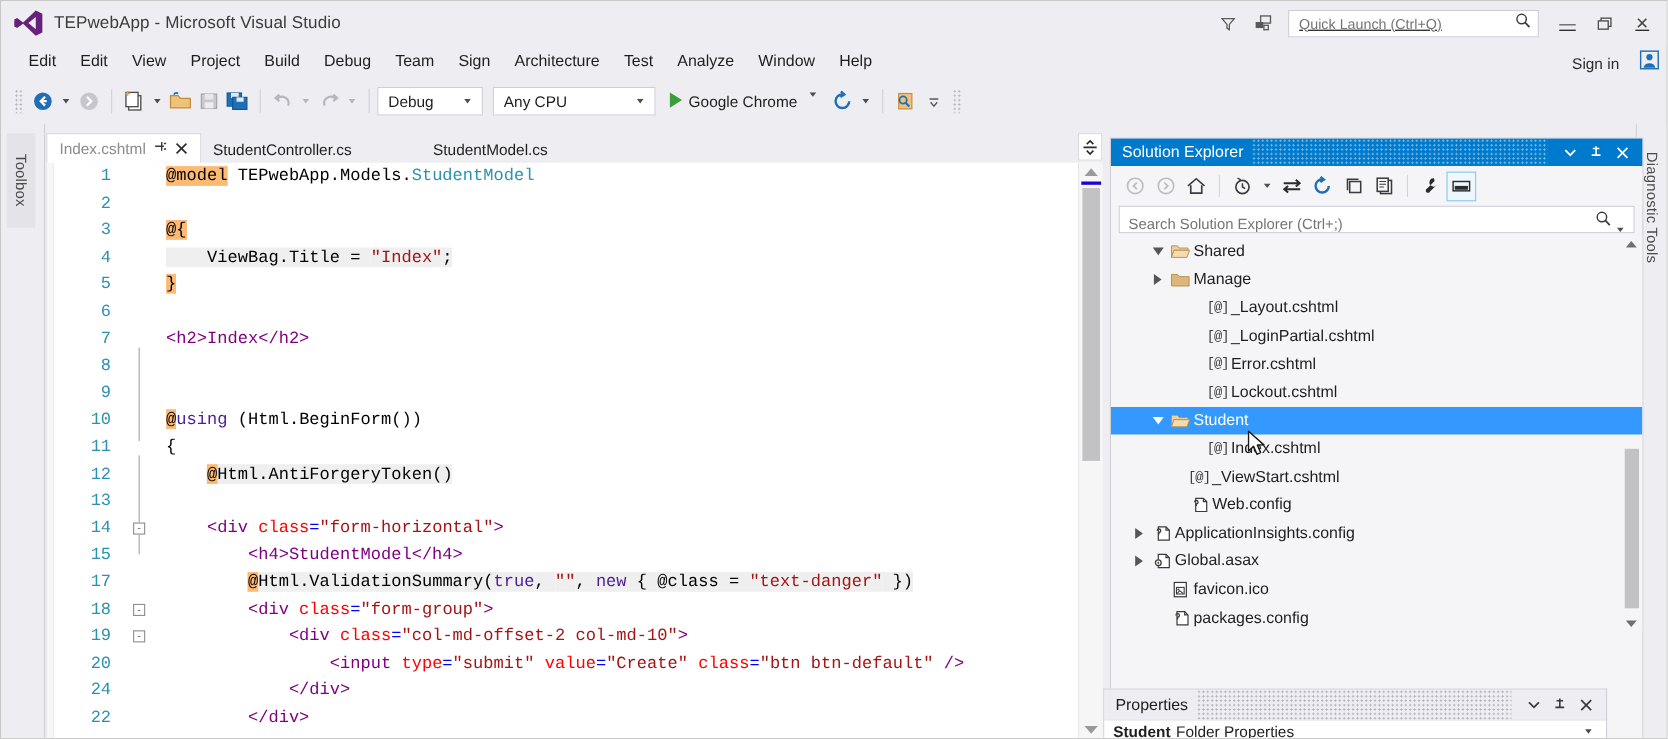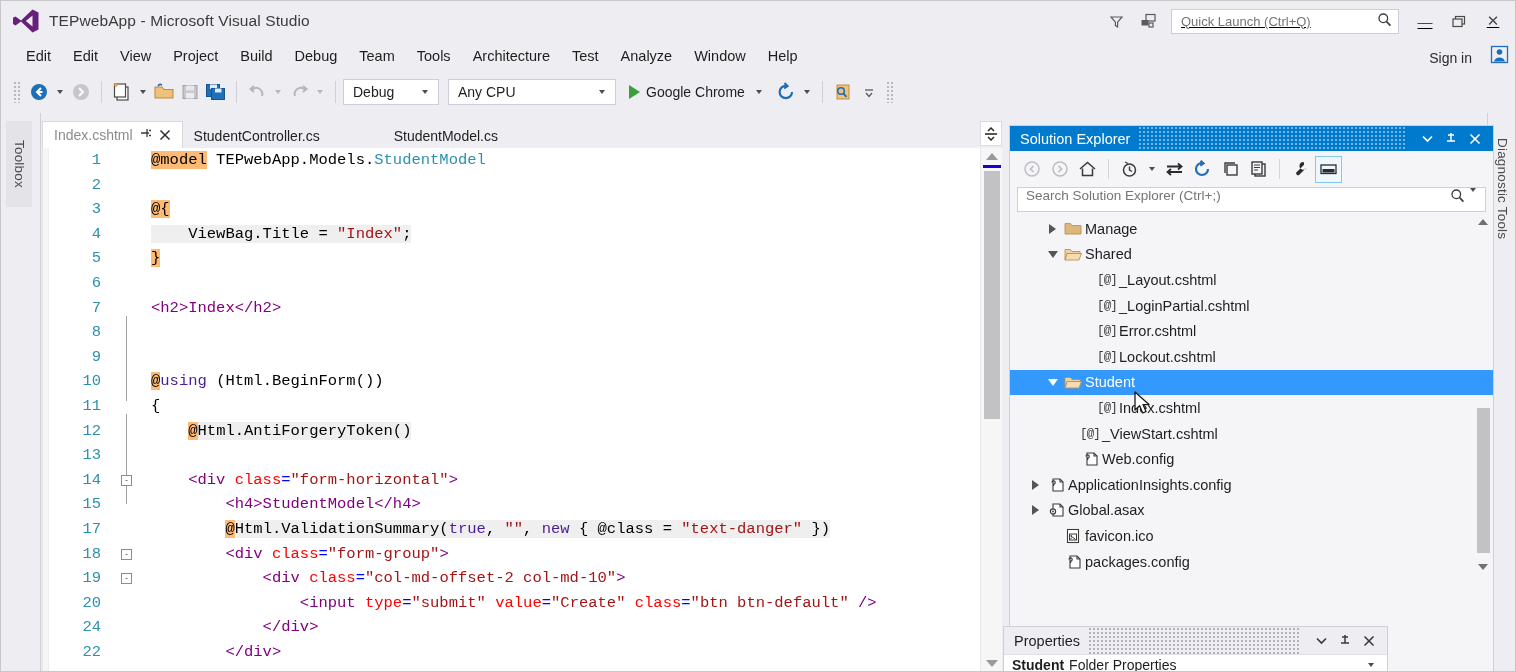--- a/index.html
+++ b/index.html
@@ -98,23 +98,23 @@
   .caret-sm {
     width: 0; height: 0; border-left: 3.5px solid transparent; border-right: 3.5px solid transparent;
     border-top: 4px solid #4d4d4d; margin: 0 5px;
   }
   .combo {
     height: 26px; background: #fff; border: 1px solid #cccedb;
     display: flex; align-items: center; justify-content: space-between;
     padding: 0 5px 0 9px; font-size: 14px; color: #1e1e1e; margin-right: 9px;
   }
   .combo.debug { width: 96px; }
-  .combo.cpu { width: 168px; text-align: center; }
+  .combo.cpu { width: 148px; text-align: center; }
   .run-btn {
-    display: flex; align-items: center; gap: 6px; font-size: 14px;
+    display: flex; align-items: flex-start; gap: 6px; font-size: 14px;
     color: #1e1e1e; padding: 0 4px; margin-right: 2px;
   }
   .play-tri {
     width: 0; height: 0; border-top: 7px solid transparent; border-bottom: 7px solid transparent;
     border-left: 11px solid #3a9e3a;
   }
 
   
   .leftstrip {
     position: absolute; left: 0; top: 112px; width: 40px; height: 560px;
@@ -256,21 +256,21 @@
     height: 36px; background: #f5f5f7; display: flex; align-items: center;
     padding-left: 8px; gap: 1px;
   }
   .se-btn {
     width: 27px; height: 27px; display: flex; align-items: center; justify-content: center;
   }
   .se-btn.sel { border: 1px solid #86c7ef; background: #eef7fd; }
   .se-sep { width: 1px; height: 20px; background: #d4d4da; margin: 0 6px; }
   .se-search {
     height: 25px; margin: 0 7px; background: #fff; border: 1px solid #cccedb;
-    display: flex; align-items: flex-start; padding: 0 4px 0 8px;
+    display: flex; align-items: flex-end; padding: 0 4px 0 8px;
   }
   .se-search input {
     flex: 1; border: none; outline: none; font-size: 13.5px; color: #8b8b8b;
     font-family: "Liberation Sans", sans-serif; background: transparent;
   }
   .se-tree {
     position: relative; height: 358px; background: #f5f5f7; overflow: hidden;
     margin-top: 4px;
   }
   .tree-row {
@@ -313,21 +313,21 @@
     display: flex; align-items: flex-end; background: #eeeef2;
   }
   .se-tab {
     height: 24px; padding: 0 11px; font-size: 14px; display: flex; align-items: center;
     color: #1e1e1e;
   }
   .se-tab.active { background: #f5f5f7; color: #1a7dc4; }
 
   
   .props {
-    position: absolute; left: 1002px; top: 625px; width: 385px; height: 47px;
+    position: absolute; left: 1002px; top: 625px; width: 458px; height: 47px;
     background: #f5f5f7; border: 1px solid #cfcfd6; border-bottom: none;
   }
   .props-title {
     height: 27px; display: flex; align-items: center; padding-left: 10px;
     font-size: 14.5px; color: #1e1e1e; background: #eeeef2;
   }
   .props-dots {
     flex: 1; height: 27px; margin: 0 8px;
     background-image: radial-gradient(#b4b4bc 38%, transparent 40%);
     background-size: 4px 4px;
@@ -398,21 +398,21 @@
   </div>
 
   <div class="menubar">
     <div class="menu-item">Edit</div>
     <div class="menu-item">Edit</div>
     <div class="menu-item">View</div>
     <div class="menu-item">Project</div>
     <div class="menu-item">Build</div>
     <div class="menu-item">Debug</div>
     <div class="menu-item">Team</div>
-    <div class="menu-item">Tools</div>
+    <div class="menu-item">Sign</div>
     <div class="menu-item">Architecture</div>
     <div class="menu-item">Test</div>
     <div class="menu-item">Analyze</div>
     <div class="menu-item">Window</div>
     <div class="menu-item">Help</div>
   </div>
 
   <div class="signin">Sign in</div>
   <div class="signin-icon">
     <svg width="19" height="19" viewBox="0 0 19 19">
@@ -706,41 +706,41 @@
         </svg>
       </span>
       <span class="caret-sm"></span>
     </div>
 
     <div class="se-tree">
       <div id="treebody" style="position:relative">
           <div class="tree-row">
             <span style="width: 34px; flex: 0 0 auto;"></span>
             <span class="expander">
-              <span class="tri-right"></span>
-            </span>
-            <span class="tico">
-              <svg width="18" height="15" viewBox="0 0 18 15">
-                <path d="M1,2.5 L6.5,2.5 L8,4.5 L17,4.5 L17,13 L1,13 Z" fill="#dcb67a" stroke="#b9944f" stroke-width="0.9"></path>
-              </svg>
-            </span>
-            <span>Manage</span>
-          </div>
-          <div class="tree-row">
-            <span style="width: 34px; flex: 0 0 auto;"></span>
-            <span class="expander">
               <span class="tri-down"></span>
             </span>
             <span class="tico">
               <svg width="18" height="15" viewBox="0 0 18 15">
                 <path d="M1,2.5 L6.5,2.5 L8,4.5 L16,4.5 L16,6.5 L3.2,6.5 L1,13 Z" fill="#f0d0a0" stroke="#b9944f" stroke-width="0.9"></path>
                 <path d="M3.2,6.5 L17.5,6.5 L15,13 L1,13 Z" fill="#f5dcb0" stroke="#b9944f" stroke-width="0.9"></path>
               </svg>
             </span>
             <span>Shared</span>
+          </div>
+          <div class="tree-row">
+            <span style="width: 34px; flex: 0 0 auto;"></span>
+            <span class="expander">
+              <span class="tri-right"></span>
+            </span>
+            <span class="tico">
+              <svg width="18" height="15" viewBox="0 0 18 15">
+                <path d="M1,2.5 L6.5,2.5 L8,4.5 L17,4.5 L17,13 L1,13 Z" fill="#dcb67a" stroke="#b9944f" stroke-width="0.9"></path>
+              </svg>
+            </span>
+            <span>Manage</span>
           </div>
           <div class="tree-row">
             <span style="width: 68px; flex: 0 0 auto;"></span>
             <span class="expander"></span>
             <span class="tico">
               <span style="font-family:'Liberation Mono',monospace;font-size:12.5px;color:#3b3b3b;letter-spacing:-0.8px">[@]</span>
             </span>
             <span>_Layout.cshtml</span>
           </div>
           <div class="tree-row">

